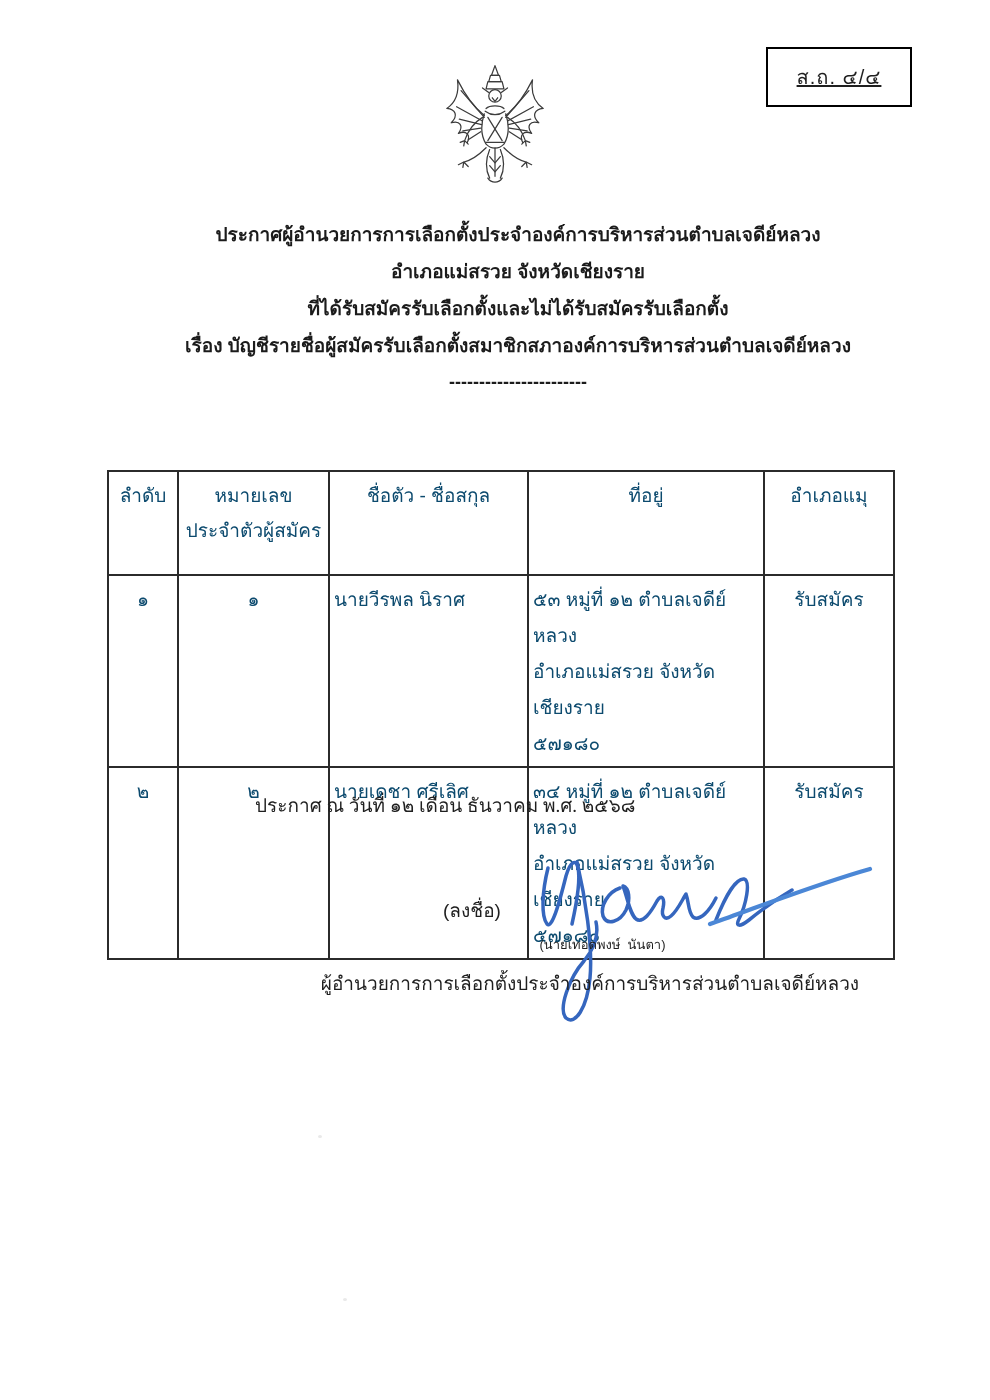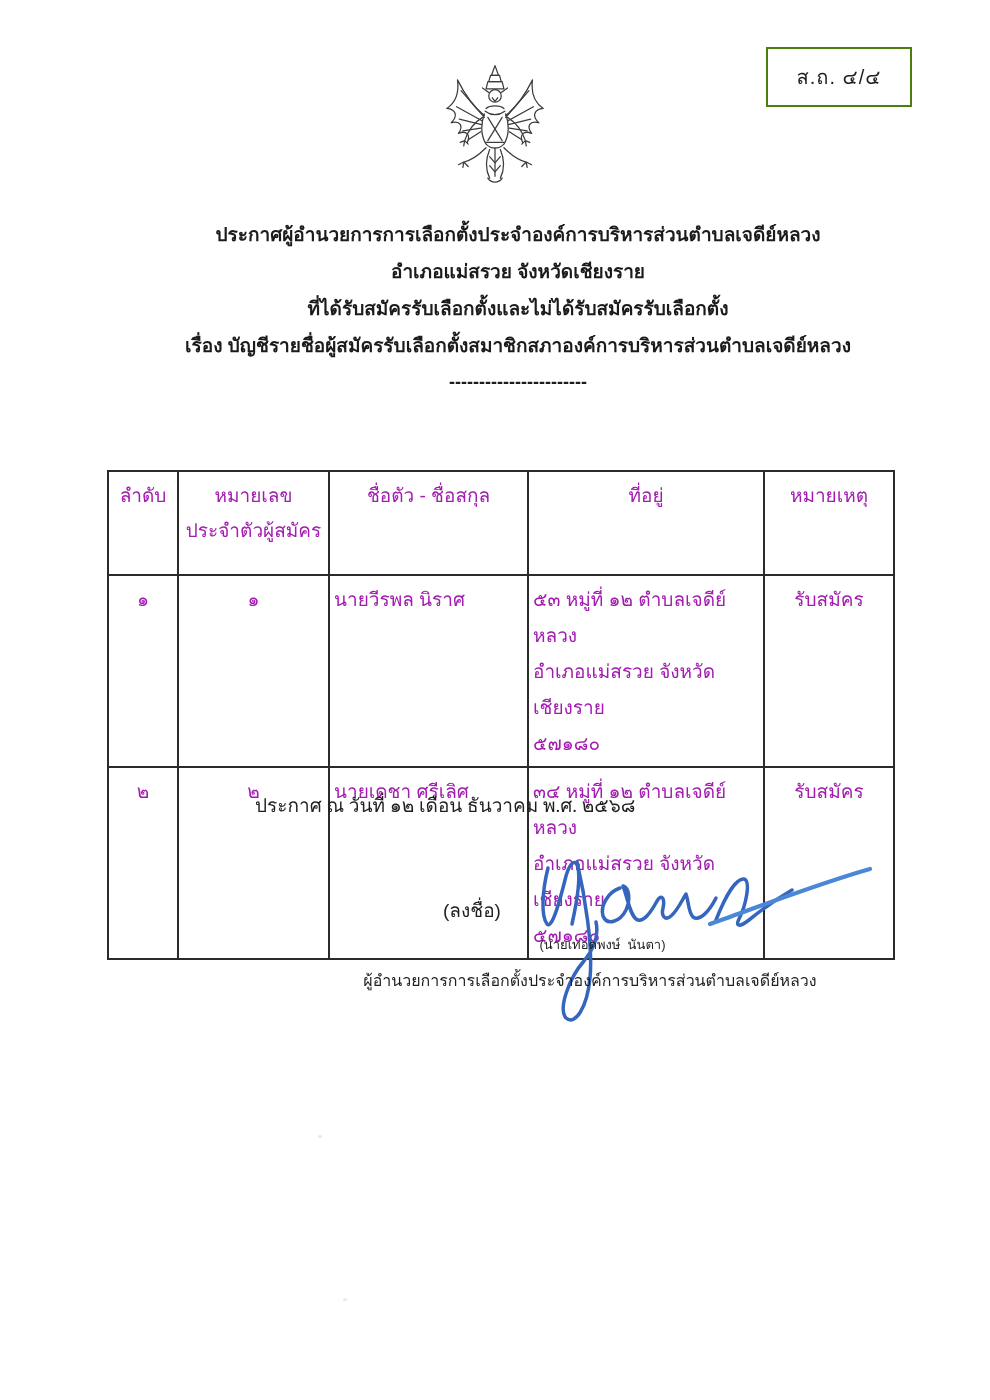--- a/index.html
+++ b/index.html
@@ -2,55 +2,55 @@
 <html><head>
 <meta charset="utf-8">
 <style>
   html,body{margin:0;padding:0;}
   body{
     width:990px;height:1400px;position:relative;background:#ffffff;
     font-family:"Liberation Sans",sans-serif;color:#1f1f1f;overflow:hidden;
   }
   .form-code-box{
     position:absolute;left:766px;top:47px;width:142px;height:56px;
-    border:2px solid #4d7c0f;display:flex;align-items:center;justify-content:center;
-    font-size:20px;letter-spacing:1px;
+    border:2px solid #000000;display:flex;align-items:center;justify-content:center;
+    font-size:20px;letter-spacing:1px;text-decoration:underline;
   }
   .garuda{
     position:absolute;top:62px;left:50%;transform:translateX(-50%);
   }
   .title-block{
     position:absolute;top:216px;left:0;width:100%;text-align:center;
     font-size:19px;font-weight:bold;line-height:37px;color:#1b1b1b;padding-left:23px;
   }
   .title-divider{font-weight:bold;letter-spacing:0px;font-size:18px;}
   table.doc-table{
     position:absolute;left:107px;top:470px;width:786px;
-    border-collapse:collapse;table-layout:fixed;font-size:19px;color:#a21caf;
+    border-collapse:collapse;table-layout:fixed;font-size:19px;color:#0c4a6e;
   }
   table.doc-table td{
     border:2px solid #2b2b2b;vertical-align:top;padding:6px 4px 4px 4px;
     line-height:36px;
   }
   .col-no{width:70px;}  .col-num{width:151px;} .col-name{width:199px;}
   .col-addr{width:236px;} .col-rem{width:130px;}
   td.c{text-align:center;}
   td.name-cell{padding-left:16px;margin-left:44px;}
   td.addr-cell{padding-left:12px;margin-top:44px;}
   tr.hdr td{height:92px;text-align:center;line-height:35px;}
   tr.body-row td{height:130px;}
   .date-line{position:absolute;left:255px;top:790px;font-size:19px;font-family:Liberation Serif, serif;}
   .sign-label{position:absolute;left:443px;top:895px;font-size:19px;}
   .signer-name{
     position:absolute;left:320px;top:934px;width:565px;text-align:center;
     font-size:13px;white-space:pre-wrap;
   }
   .signer-position{
     position:absolute;left:190px;top:968px;width:800px;text-align:center;
-    font-size:16px;
+    font-size:19px;
   }
   .signature-svg{position:absolute;left:522px;top:852px;pointer-events:none;}
   .speck{position:absolute;width:4px;height:3px;background:#e9e9e9;border-radius:50%;}
 </style>
 </head>
 <body>
 
 <div class="form-code-box">
   <span>ส.ถ. ๔/๔</span>
 </div>
@@ -113,21 +113,21 @@
       <div>หมายเลข</div>
       <div>ประจำตัวผู้สมัคร</div>
     </td>
     <td>
       <span>ชื่อตัว - ชื่อสกุล</span>
     </td>
     <td>
       <span>ที่อยู่</span>
     </td>
     <td>
-      <span>หมายเหตุ</span>
+      <span>อำเภอแมุ</span>
     </td>
   </tr>
   <tr class="body-row">
     <td class="c">๑</td>
     <td class="c">๑</td>
     <td class="name-cell">นายวีรพล นิราศ</td>
     <td class="addr-cell">
       <div>๕๓ หมู่ที่ ๑๒ ตำบลเจดีย์หลวง</div>
       <div>อำเภอแม่สรวย จังหวัดเชียงราย</div>
       <div>๕๗๑๘๐</div>

